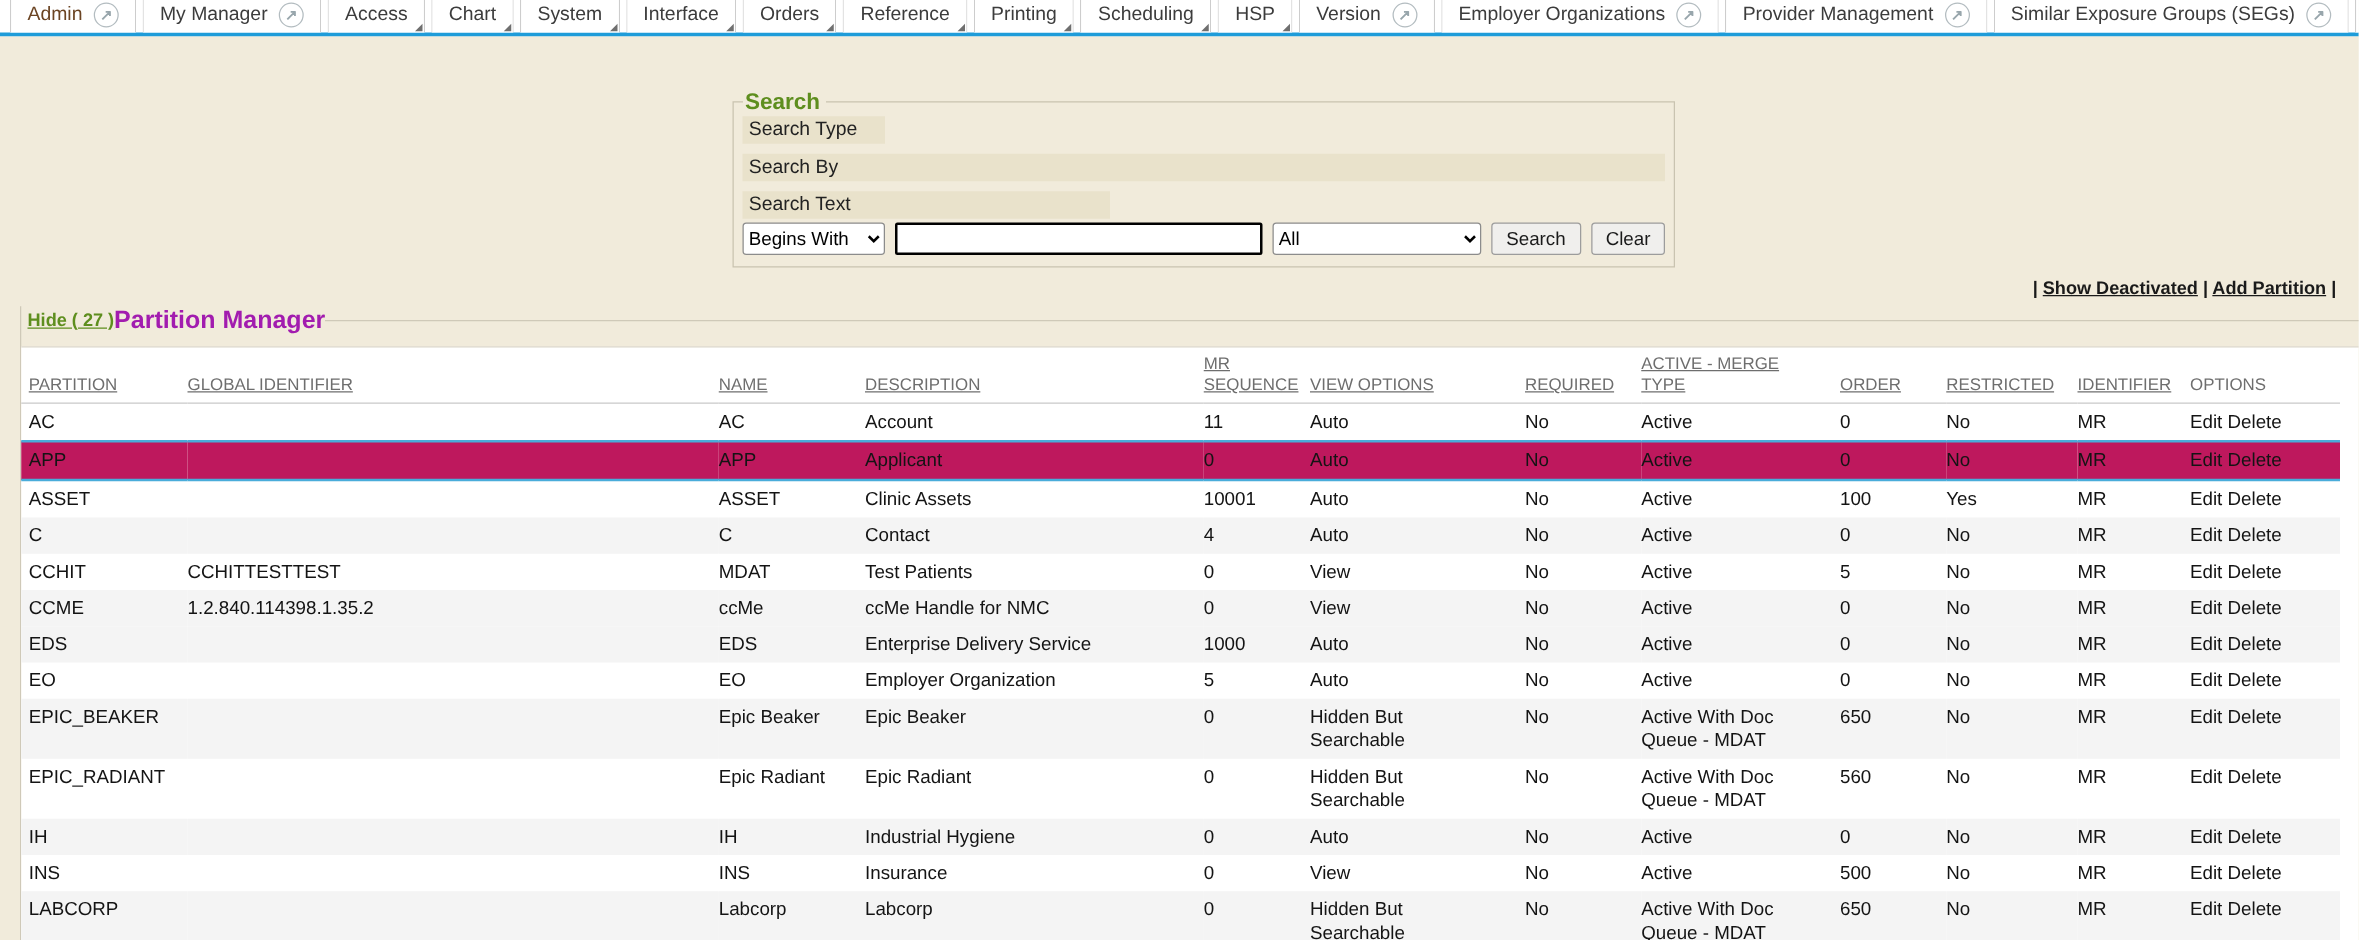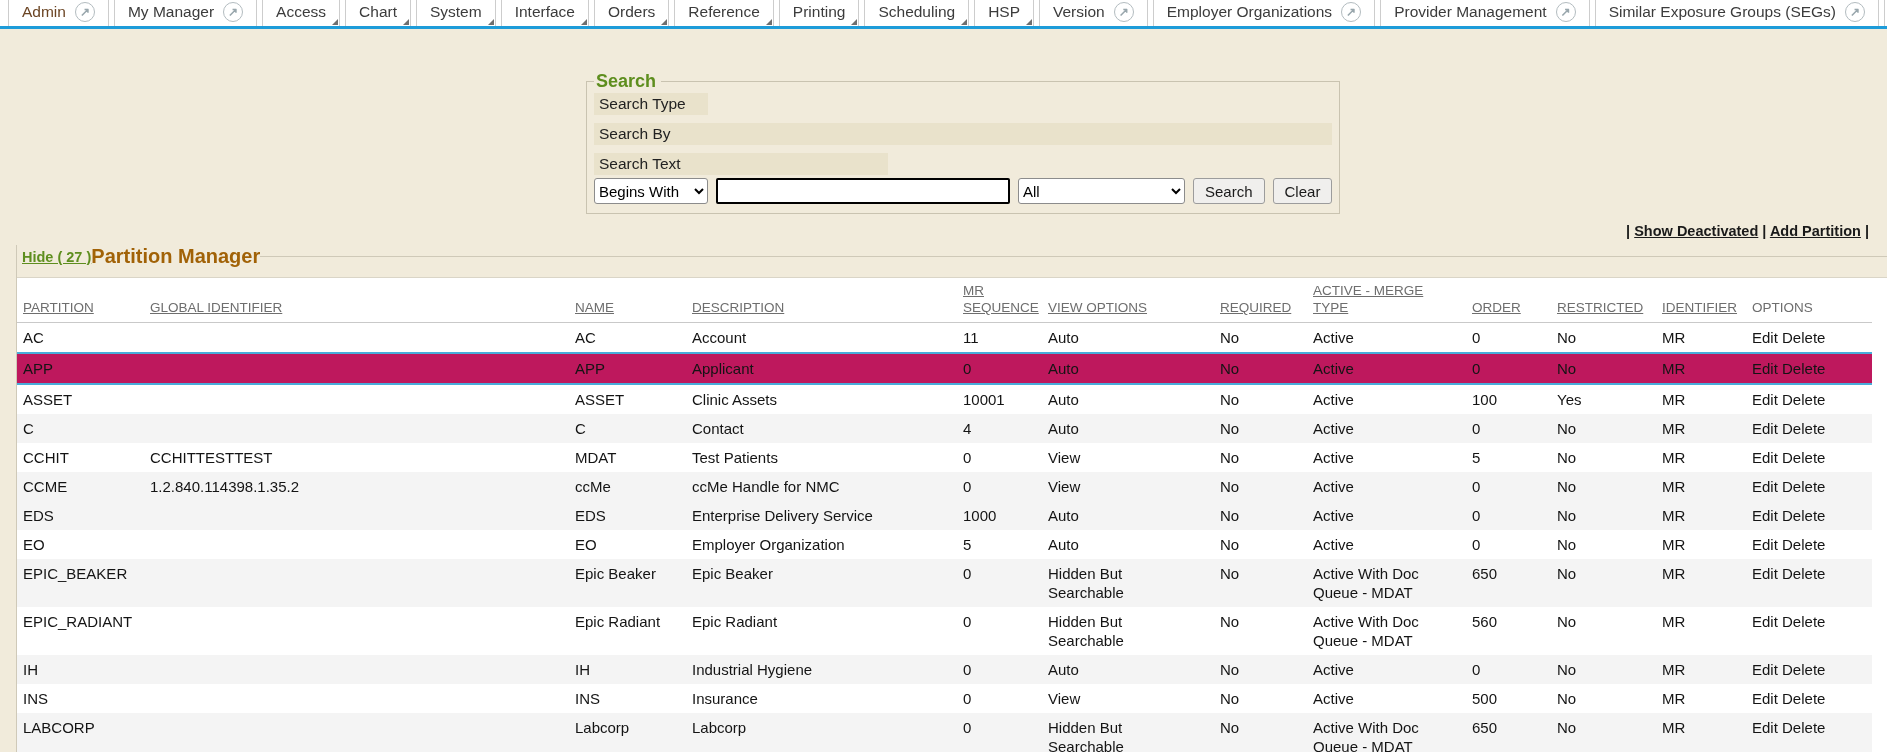--- a/index.html
+++ b/index.html
@@ -75,21 +75,21 @@
   }
   .actions-row a{ color:#1a1a1a; text-decoration:underline; cursor:pointer; }
   .actions-row .sep{ text-decoration:none; font-weight:bold; }
   
   .pm-section{ margin:6px 0 0 16px; border-left:1px solid #cfc9b8; }
   .pm-head{ display:flex; align-items:center; padding-left:5px; }
   .hide-link{
     color:#5e8e1e; font-weight:bold; text-decoration:underline;
     font-size:14.5px; cursor:pointer; white-space:nowrap;
   }
-  .pm-title{ color:#a16207; font-weight:bold; font-size:20px; white-space:nowrap; }
+  .pm-title{ color:#a21caf; font-weight:bold; font-size:20px; white-space:nowrap; }
   .pm-rule{ flex:1; height:1px; background:#cfc9b8; }
   .pm-table-wrap{ background:#fff; margin-top:9px; border-top:1px solid #dad5c7; }
   table#pm-table{
     border-collapse:collapse; table-layout:fixed; width:1855px;
     font-size:15px; color:#141414;
   }
   #pm-table th{
     font-size:13.5px; color:#6e6e6e; font-weight:normal; text-align:left;
     vertical-align:bottom; padding:4px 8px 6px 0;
     border-bottom:1px solid #c9c9c9; line-height:17px;

